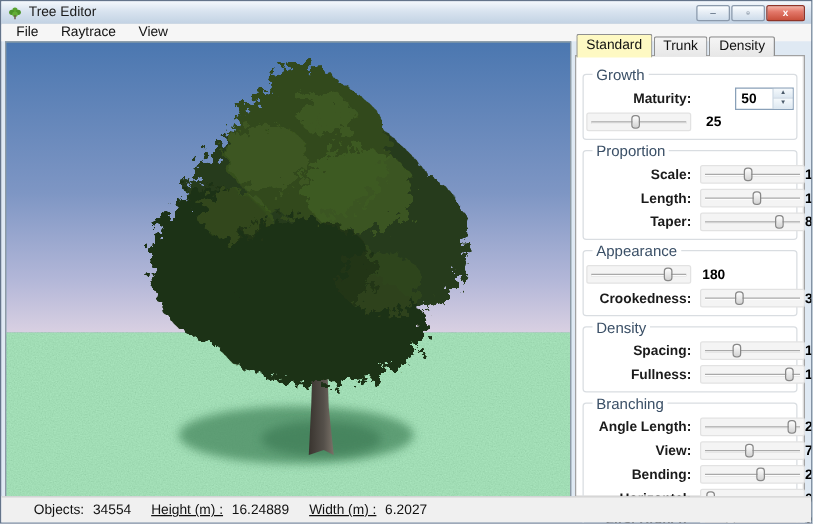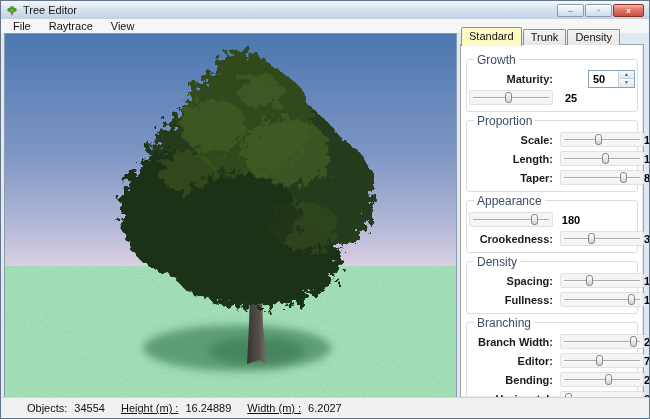--- a/index.html
+++ b/index.html
@@ -253,31 +253,31 @@
                 <span class="thumb" style="left: 92%;"></span>
               </span>
           </span>
           <span class="row-value">100</span>
         </div>
       </div>
 
       <div class="group">
         <span class="group-title">Branching</span>
         <div class="row">
-          <span class="row-label">Branch Width:</span>
+          <span class="row-label">Angle Length:</span>
           <span class="slider">
               <span class="groove"></span>
             <span class="rail">
                 <span class="thumb" style="left: 95%;"></span>
               </span>
           </span>
           <span class="row-value">200</span>
         </div>
         <div class="row">
-          <span class="row-label">Editor:</span>
+          <span class="row-label">View:</span>
           <span class="slider">
               <span class="groove"></span>
             <span class="rail">
                 <span class="thumb" style="left: 47%;"></span>
               </span>
           </span>
           <span class="row-value">71</span>
         </div>
         <div class="row">
           <span class="row-label">Bending:</span>

